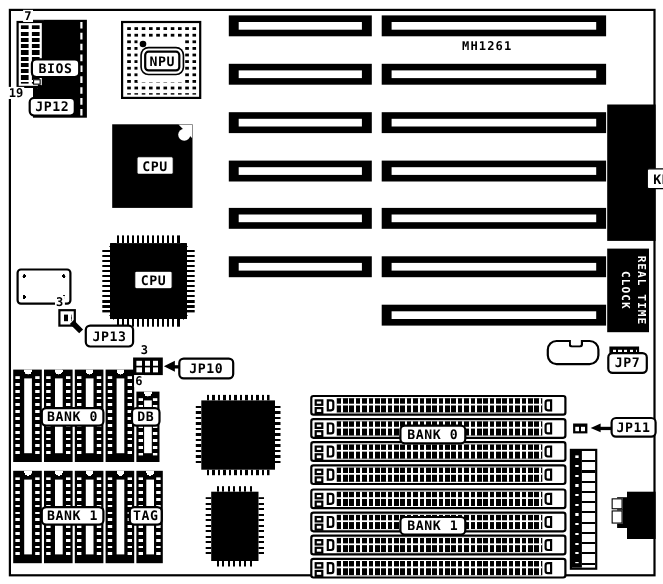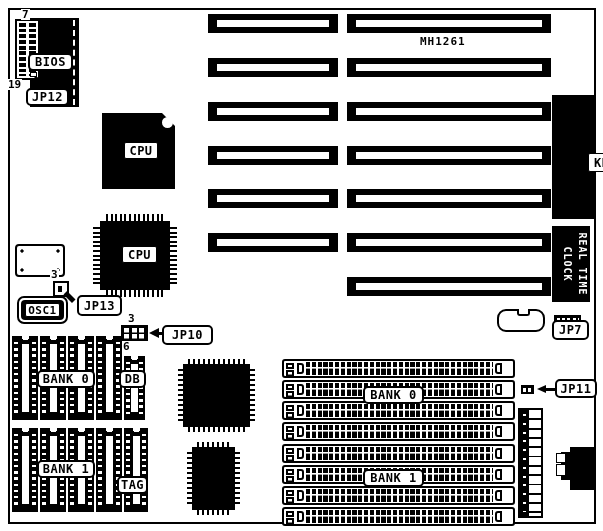--- a/index.html
+++ b/index.html
@@ -137,20 +137,26 @@
   <div class="num" style="left:21px;top:9px;">7</div>
   <div class="num" style="left:7px;top:79px;">19</div>
   <div class="abs" style="left:30px;top:18px;width:49px;height:89px;background:#000;z-index:2;">
     <span style="position:absolute;left:4px;top:2px;bottom:2px;border-left:2px dashed #fff;"></span>
     <span style="position:absolute;right:4px;top:2px;bottom:2px;border-left:2px dashed #fff;"></span>
   </div>
   <div class="lbl" style="left:28px;top:53px;width:45px;height:18px;">BIOS</div>
   <div class="tailbar" style="left:33px;top:77px;width:5px;height:13px;transform:rotate(15deg);"></div>
   <div class="lbl" style="left:26px;top:88px;width:43px;height:18px;">JP12</div>
 
+  <div class="abs" style="left:110px;top:19px;width:73px;height:71px;border:2px solid #000;background:#fff;z-index:2;">
+    <div style="position:absolute;inset:2px;background-image:radial-gradient(circle 1.7px, #000 98%, rgba(0,0,0,0));background-size:6.6px 6px;"></div>
+    <div style="position:absolute;inset:13px;background:#fff;"></div>
+    <div style="position:absolute;left:15px;top:16px;width:6px;height:6px;border-radius:50%;background:#000;"></div>
+    <div class="lbl" style="left:19px;top:25px;width:33px;height:19px;border-radius:4px;box-shadow:0 0 0 2px #fff, 0 0 0 3.5px #000;">NPU</div>
+  </div>
 
   <div class="abs" style="left:102px;top:113px;width:73px;height:76px;background:#000;z-index:2;">
     <div style="position:absolute;right:0;top:0;width:13px;height:13px;background:#fff;clip-path:polygon(0 0,100% 0,100% 100%);"></div>
     <div style="position:absolute;right:2px;top:4px;width:11px;height:11px;border-radius:50%;background:#fff;"></div>
     <div class="lbl" style="left:22px;top:29px;width:34px;height:17px;border-width:1.5px;border-radius:2px;">CPU</div>
   </div>
 
   <div class="cpuqfp" style="left:92px;top:213px;width:86px;height:85px;">
     <div class="lbl" style="left:30px;top:33px;width:35px;height:17px;border-width:1.5px;border-radius:2px;">CPU</div>
   </div>
@@ -160,25 +166,20 @@
          radial-gradient(circle 1.6px at 5px 5px,#000 98%,rgba(0,0,0,0)),
          radial-gradient(circle 1.6px at calc(100% - 5px) 5px,#000 98%,rgba(0,0,0,0)),
          radial-gradient(circle 1.6px at 5px calc(100% - 5px),#000 98%,rgba(0,0,0,0)),
          radial-gradient(circle 1.6px at calc(100% - 5px) calc(100% - 5px),#000 98%,rgba(0,0,0,0));"></div>
 
   <div class="num" style="left:50px;top:269px;">3</div>
   <div class="jmp22" style="left:53px;top:281px;width:16px;height:16px;"></div>
   <div class="tailbar" style="left:67px;top:291px;width:5px;height:12px;transform:rotate(-45deg);"></div>
   <div class="lbl" style="left:77px;top:295px;width:45px;height:21px;">JP13</div>
 
-  <div class="abs" style="left:17px;top:296px;width:51px;height:28px;border:2px solid #000;border-radius:7px;background:#fff;z-index:2;">
-    <div style="position:absolute;inset:2px;background:#000;border-radius:4px;">
-      <div class="lbl" style="left:4px;top:3px;right:4px;bottom:3px;font-size:11px;border-width:1.5px;border-radius:2px;">OSC1</div>
-    </div>
-  </div>
 
   <div class="num" style="left:127px;top:313px;">3</div>
   <div class="jmp23" style="left:121px;top:325px;width:27px;height:16px;"></div>
   <div class="num" style="left:122px;top:341px;">6</div>
   <div class="tri-left" style="left:149px;top:328px;"></div>
   <div class="tailbar" style="left:157px;top:331.5px;width:7px;height:3px;"></div>
   <div class="lbl" style="left:162px;top:325px;width:51px;height:20px;">JP10</div>
 
   <div class="abs" style="left:552px;top:95px;width:44px;height:124px;background:#000;z-index:2;">
     <div class="lbl" style="left:4px;top:58px;width:35px;height:19px;border-width:1.5px;border-radius:2px;margin-left:32px;">KBD</div>
@@ -211,21 +212,21 @@
   <div class="dip" style="left:124px;top:356px;width:21px;height:64px;"></div>
   <div class="lbl" style="left:37px;top:370px;width:58px;height:18px;">BANK 0</div>
   <div class="lbl" style="left:119px;top:370px;width:27px;height:18px;">DB</div>
 
   <div class="dip" style="left:12px;top:428px;width:26px;height:84px;"></div>
   <div class="dip" style="left:40px;top:428px;width:26px;height:84px;"></div>
   <div class="dip" style="left:68px;top:428px;width:26px;height:84px;"></div>
   <div class="dip" style="left:96px;top:428px;width:26px;height:84px;"></div>
   <div class="dip" style="left:124px;top:428px;width:24px;height:84px;"></div>
   <div class="lbl" style="left:37px;top:460px;width:58px;height:18px;">BANK 1</div>
-  <div class="lbl" style="left:117px;top:460px;width:31px;height:18px;margin-top:16px;">TAG</div>
+  <div class="lbl" style="left:117px;top:460px;width:31px;height:18px;">TAG</div>
 
   <div class="qchip" style="left:178px;top:359px;width:77px;height:73px;"></div>
   <div class="qchip" style="left:187px;top:442px;width:53px;height:73px;"></div>
 
   <div class="simm" style="top:359px;">
       <span class="clip clipL"></span>
       <span class="clip clipR"></span>
     </div>
   <div class="simm" style="top:380px;">
       <span class="clip clipL"></span>

